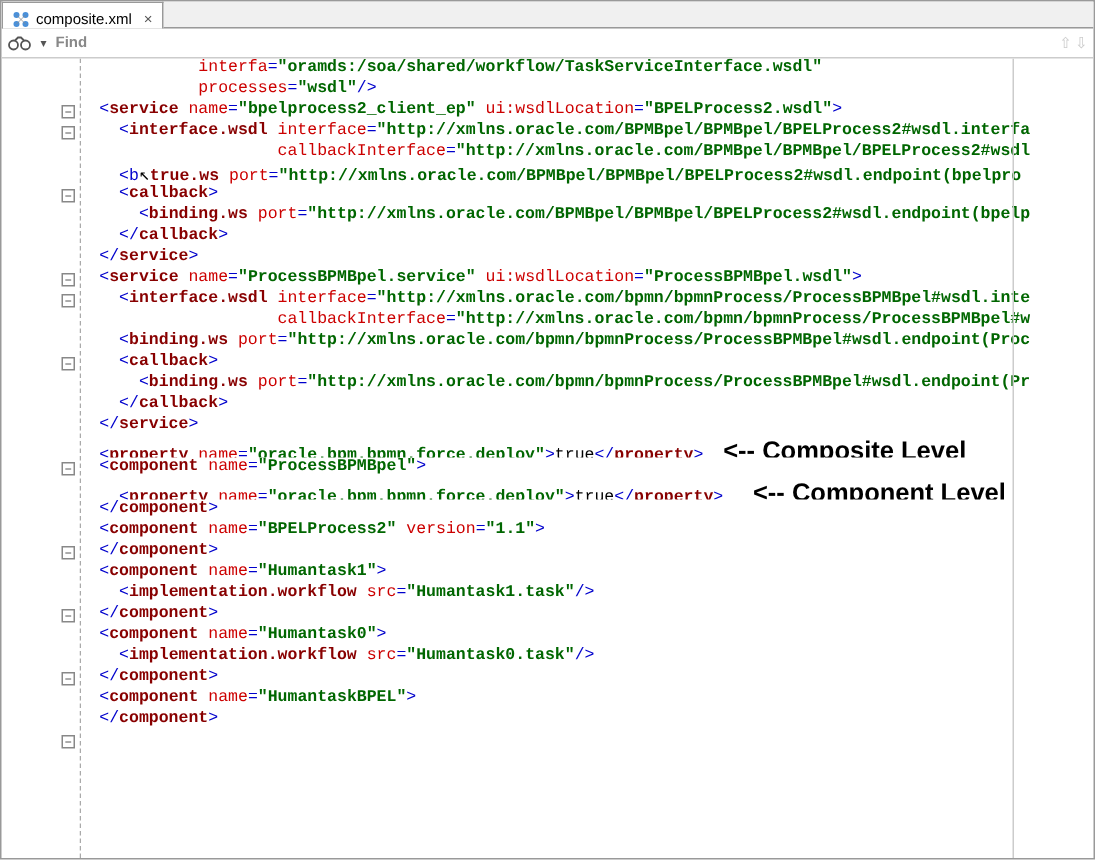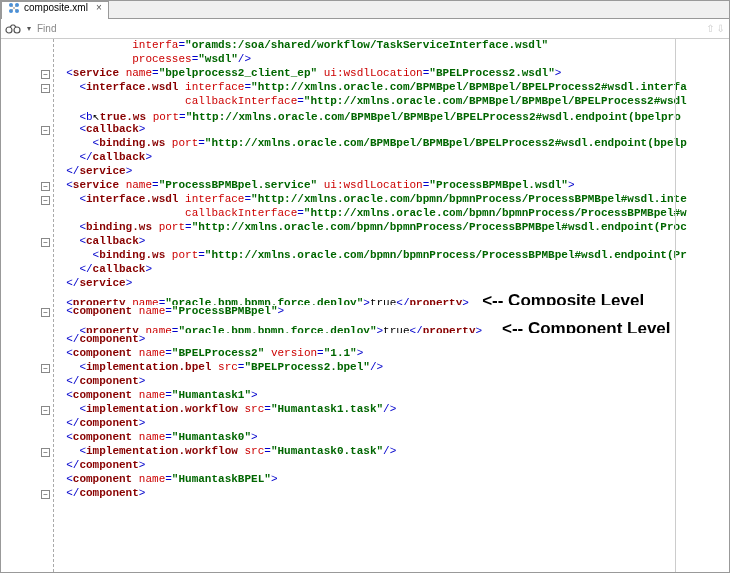--- a/index.html
+++ b/index.html
@@ -21,21 +21,21 @@
     display: flex;
     align-items: center;
   }
   .tab {
     background: #fff;
     border: 1px solid #999;
     border-bottom: none;
     height: 18px;
     padding: 0 6px;
     display: flex;
-    align-items: flex-start;
+    align-items: flex-end;
     font-family: Tahoma, sans-serif;
     font-size: 10px;
     gap: 4px;
   }
   .tab-icon {
     width: 12px;
     height: 12px;
     display: inline-flex;
     align-items: center;
     justify-content: center;
@@ -54,21 +54,21 @@
     padding: 0 4px;
     gap: 6px;
     font-family: Tahoma, sans-serif;
     font-size: 10px;
   }
   .binoculars {
     width: 16px;
     height: 14px;
   }
   .find-dd { color: #555; font-size: 8px; }
-  .find-prev { color: #888; }
+  .find-prev { color: #888; font-weight: bold; }
   .find-arrows { color: #ccc; margin-left: auto; display: flex; gap: 2px; }
   .editor {
     display: flex;
     height: calc(100% - 38px);
   }
   .gutter {
     width: 52px;
     flex-shrink: 0;
     font-family: Tahoma, sans-serif;
     font-size: 9px;
@@ -251,21 +251,20 @@
     <div class="cline"><span>    </span><span class="bracket">&lt;</span><span class="elem">binding.ws</span> <span class="attrname">port</span><span class="bracket">=</span><span class="attrval">"http://xmlns.oracle.com/bpmn/bpmnProcess/ProcessBPMBpel#wsdl.endpoint(Proc</span></div>
     <div class="cline"><span>    </span><span class="bracket">&lt;</span><span class="elem">callback</span><span class="bracket">&gt;</span></div>
     <div class="cline"><span>      </span><span class="bracket">&lt;</span><span class="elem">binding.ws</span> <span class="attrname">port</span><span class="bracket">=</span><span class="attrval">"http://xmlns.oracle.com/bpmn/bpmnProcess/ProcessBPMBpel#wsdl.endpoint(Pr</span></div>
     <div class="cline"><span>    </span><span class="bracket">&lt;/</span><span class="elem">callback</span><span class="bracket">&gt;</span></div>
     <div class="cline"><span>  </span><span class="bracket">&lt;/</span><span class="elem">service</span><span class="bracket">&gt;</span></div>
     <div class="cline"><span>  </span><span class="bracket">&lt;</span><span class="elem">property</span> <span class="attrname">name</span><span class="bracket">=</span><span class="attrval">"oracle.bpm.bpmn.force.deploy"</span><span class="bracket">&gt;</span><span class="txt">true</span><span class="bracket">&lt;/</span><span class="elem">property</span><span class="bracket">&gt;</span>  <span class="annot">&lt;-- Composite Level</span></div>
     <div class="cline"><span>  </span><span class="bracket">&lt;</span><span class="elem">component</span> <span class="attrname">name</span><span class="bracket">=</span><span class="attrval">"ProcessBPMBpel"</span><span class="bracket">&gt;</span></div>
     <div class="cline"><span>    </span><span class="bracket">&lt;</span><span class="elem">property</span> <span class="attrname">name</span><span class="bracket">=</span><span class="attrval">"oracle.bpm.bpmn.force.deploy"</span><span class="bracket">&gt;</span><span class="txt">true</span><span class="bracket">&lt;/</span><span class="elem">property</span><span class="bracket">&gt;</span>   <span class="annot">&lt;-- Component Level</span></div>
     <div class="cline"><span>  </span><span class="bracket">&lt;/</span><span class="elem">component</span><span class="bracket">&gt;</span></div>
     <div class="cline"><span>  </span><span class="bracket">&lt;</span><span class="elem">component</span> <span class="attrname">name</span><span class="bracket">=</span><span class="attrval">"BPELProcess2"</span> <span class="attrname">version</span><span class="bracket">=</span><span class="attrval">"1.1"</span><span class="bracket">&gt;</span></div>
-    <div class="cline"><span>    </span><span class="bracket">&lt;</span><span class="elem">implementation.bpel</span> <span class="attrname">src</span><span class="bracket">=</span><span class="attrval">"BPELProcess2.bpel"</span><span class="bracket">/&gt;</span></div>
     <div class="cline"><span>  </span><span class="bracket">&lt;/</span><span class="elem">component</span><span class="bracket">&gt;</span></div>
     <div class="cline"><span>  </span><span class="bracket">&lt;</span><span class="elem">component</span> <span class="attrname">name</span><span class="bracket">=</span><span class="attrval">"Humantask1"</span><span class="bracket">&gt;</span></div>
     <div class="cline"><span>    </span><span class="bracket">&lt;</span><span class="elem">implementation.workflow</span> <span class="attrname">src</span><span class="bracket">=</span><span class="attrval">"Humantask1.task"</span><span class="bracket">/&gt;</span></div>
     <div class="cline"><span>  </span><span class="bracket">&lt;/</span><span class="elem">component</span><span class="bracket">&gt;</span></div>
     <div class="cline"><span>  </span><span class="bracket">&lt;</span><span class="elem">component</span> <span class="attrname">name</span><span class="bracket">=</span><span class="attrval">"Humantask0"</span><span class="bracket">&gt;</span></div>
     <div class="cline"><span>    </span><span class="bracket">&lt;</span><span class="elem">implementation.workflow</span> <span class="attrname">src</span><span class="bracket">=</span><span class="attrval">"Humantask0.task"</span><span class="bracket">/&gt;</span></div>
     <div class="cline"><span>  </span><span class="bracket">&lt;/</span><span class="elem">component</span><span class="bracket">&gt;</span></div>
     <div class="cline"><span>  </span><span class="bracket">&lt;</span><span class="elem">component</span> <span class="attrname">name</span><span class="bracket">=</span><span class="attrval">"HumantaskBPEL"</span><span class="bracket">&gt;</span></div>
     <div class="cline"><span>  </span><span class="bracket">&lt;/</span><span class="elem">component</span><span class="bracket">&gt;</span></div>
   </div>

